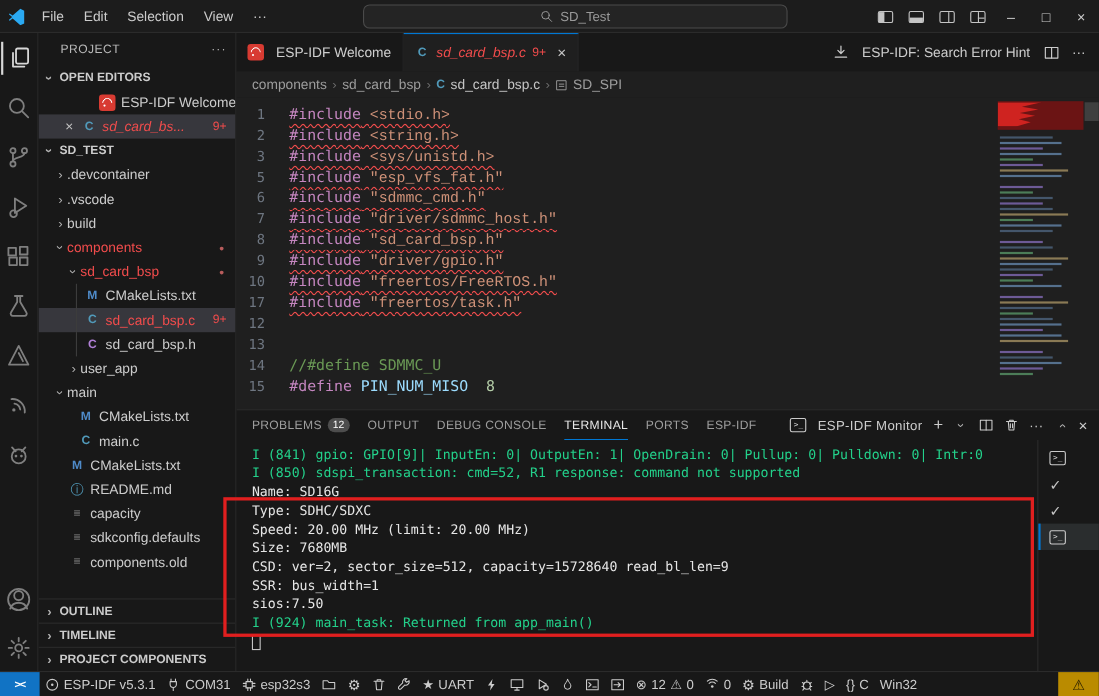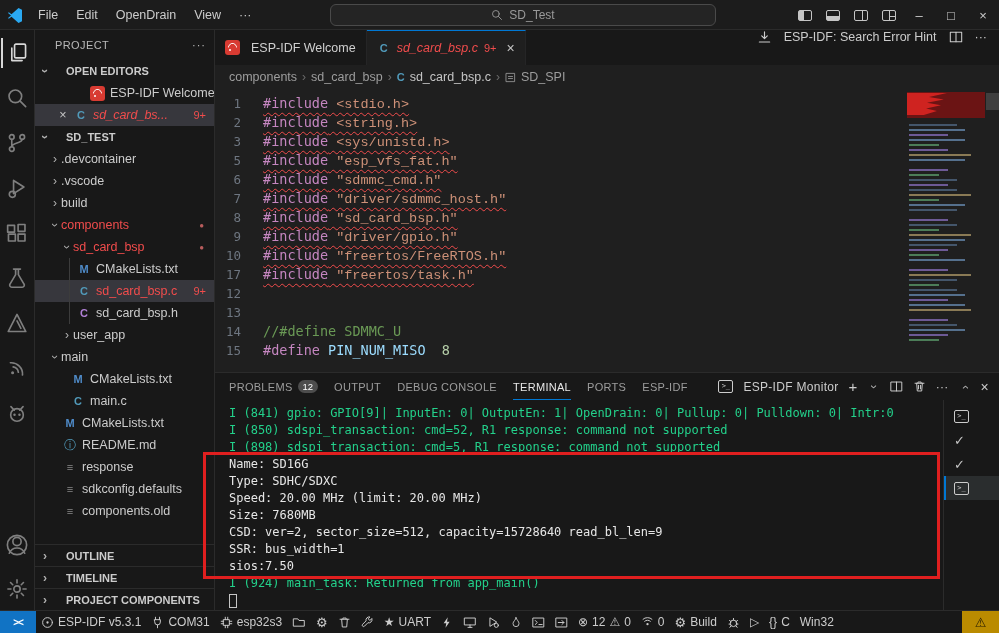--- a/index.html
+++ b/index.html
@@ -30,21 +30,21 @@
   
   .activitybar { width:35px; background:#181818; border-right:1px solid #2b2b2b; display:flex; flex-direction:column; align-items:center; padding:8px 0 6px; gap:15px; }
   .ab-item { width:33px; height:30px; display:flex; align-items:center; justify-content:center; color:#7f7f7f; }
   .ab-item.active { color:#d7d7d7; border-left:2px solid #d7d7d7; }
   .ab-bottom { margin-top:auto; display:flex; flex-direction:column; gap:14px; align-items:center; }
 
   
   .sidebar { width:180px; background:#181818; border-right:1px solid #2b2b2b; display:flex; flex-direction:column; font-size:12.5px; overflow:hidden; }
   .sb-title { height:30px; display:flex; align-items:center; padding:0 8px 0 20px; color:#b8b8b8; font-size:11px; letter-spacing:.4px; }
   .sb-title .more { margin-left:auto; color:#bdbdbd; letter-spacing:1px; }
-  .sec-head { height:22px; display:flex; align-items:center; gap:15px; font-weight:bold; font-size:11px; color:#cccccc; padding-left:4px; }
+  .sec-head { height:22px; display:flex; align-items:center; gap:3px; font-weight:bold; font-size:11px; color:#cccccc; padding-left:4px; }
   .chev { display:inline-block; color:#b0b0b0; font-size:12px; width:12px; text-align:center; }
   .chev.down { transform:rotate(90deg); }
   .chev.up { transform:rotate(-90deg); }
   .row { height:22px; display:flex; align-items:center; position:relative; color:#cccccc; white-space:nowrap; }
   .row.sel { background:#37373d; }
   .red { color:#f14c4c; }
   .ital { font-style:italic; }
   .b9 { color:#f14c4c; font-size:11px; margin-left:auto; margin-right:8px; }
   .dot { margin-left:auto; margin-right:10px; color:#b85c5c; font-size:8px; }
   .ficon { width:14px; text-align:center; margin-right:5px; font-weight:bold; font-size:11px; flex:none; }
@@ -61,21 +61,21 @@
   .sb-footer { margin-top:auto; }
   .sb-footer .sec-head { border-top:1px solid #2b2b2b; }
 
   
   .editor-col { flex:1; display:flex; flex-direction:column; min-width:0; position:relative; }
 
   .tabbar { height:35px; background:#181818; display:flex; align-items:stretch; }
   .tab { display:flex; align-items:center; gap:6px; padding:0 10px; font-size:12.5px; border-right:1px solid #252526; color:#cfcfcf; }
   .tab.active { background:#1f1f1f; border-top:1.5px solid #0078d4; }
   .tab .tclose { color:#c5c5c5; font-size:14px; margin-left:4px; }
-  .tab-actions { margin-left:auto; display:flex; gap:12px; padding-right:12px; color:#cccccc; font-size:12.5px; }
+  .tab-actions { margin-left:auto; display:flex; align-items:center; gap:12px; padding-right:12px; color:#cccccc; font-size:12.5px; }
 
   .breadcrumbs { height:24px; display:flex; align-items:center; gap:5px; padding-left:14px; color:#9d9d9d; font-size:12.5px; background:#1f1f1f; }
   .bc-sep { color:#6b6b6b; font-size:12px; }
   .bc-ic { font-weight:bold; font-size:11px; color:#519aba; }
 
   
   .code-area { flex:1; position:relative; background:#1f1f1f; padding-top:5px; overflow:hidden; }
   .cl { height:19px; line-height:19px; font-family:"DejaVu Sans Mono",monospace; font-size:13.5px; white-space:pre; }
   .ln { display:inline-block; width:48px; text-align:right; padding-right:22px; color:#6e7681; font-size:12.5px; }
   .kw { color:#c586c0; } .st { color:#ce9178;font-family:Liberation Mono, monospace; } .cm { color:#6a9955; } .mc { color:#9cdcfe; } .nm { color:#b5cea8; }
@@ -123,21 +123,21 @@
 
 <div class="titlebar">
   <span class="vslogo">
     <svg width="16" height="16" viewBox="0 0 16 16">
         <path d="M11.5 1L4.5 7.2 1.8 5.2 1 5.9l3 2.6-3 2.6.8.7 2.7-2 7 6.2 3.5-1.7V2.7z" fill="#2aa9f2" stroke="none"></path>
       </svg>
   </span>
   <div class="menus">
     <span class="menu-item">File</span>
     <span class="menu-item">Edit</span>
-    <span class="menu-item">OpenDrain</span>
+    <span class="menu-item">Selection</span>
     <span class="menu-item">View</span>
     <span class="menu-item">···</span>
   </div>
   <div class="nav-arrows">
     <span>←</span>
     <span>→</span>
   </div>
   <div class="cmd-center">
     <svg width="12" height="12" viewBox="0 0 16 16">
         <circle cx="6.5" cy="6.5" r="4.5"></circle>
@@ -323,21 +323,21 @@
     <div class="row p-file1">
       <span class="ficon fi-m">M</span>
       <span>CMakeLists.txt</span>
     </div>
     <div class="row p-file1">
       <span class="ficon fi-i">ⓘ</span>
       <span>README.md</span>
     </div>
     <div class="row p-file1">
       <span class="ficon fi-l">≡</span>
-      <span>response</span>
+      <span>capacity</span>
     </div>
     <div class="row p-file1">
       <span class="ficon fi-l">≡</span>
       <span>sdkconfig.defaults</span>
     </div>
     <div class="row p-file1">
       <span class="ficon fi-l">≡</span>
       <span>components.old</span>
     </div>
 
@@ -496,21 +496,20 @@
             </svg>
           <span>···</span>
           <span class="chev up">›</span>
           <span style="font-size:14px">×</span>
         </span>
       </div>
       <div class="term-wrap">
         <div class="term-content">
           <div class="trow g">I (841) gpio: GPIO[9]| InputEn: 0| OutputEn: 1| OpenDrain: 0| Pullup: 0| Pulldown: 0| Intr:0</div>
           <div class="trow g">I (850) sdspi_transaction: cmd=52, R1 response: command not supported</div>
-          <div class="trow g">I (898) sdspi_transaction: cmd=5, R1 response: command not supported</div>
           <div class="trow w">Name: SD16G</div>
           <div class="trow w">Type: SDHC/SDXC</div>
           <div class="trow w">Speed: 20.00 MHz (limit: 20.00 MHz)</div>
           <div class="trow w">Size: 7680MB</div>
           <div class="trow w">CSD: ver=2, sector_size=512, capacity=15728640 read_bl_len=9</div>
           <div class="trow w">SSR: bus_width=1</div>
           <div class="trow w">sios:7.50</div>
           <div class="trow g">I (924) main_task: Returned from app_main()</div>
           <div class="cursor"></div>
         </div>

